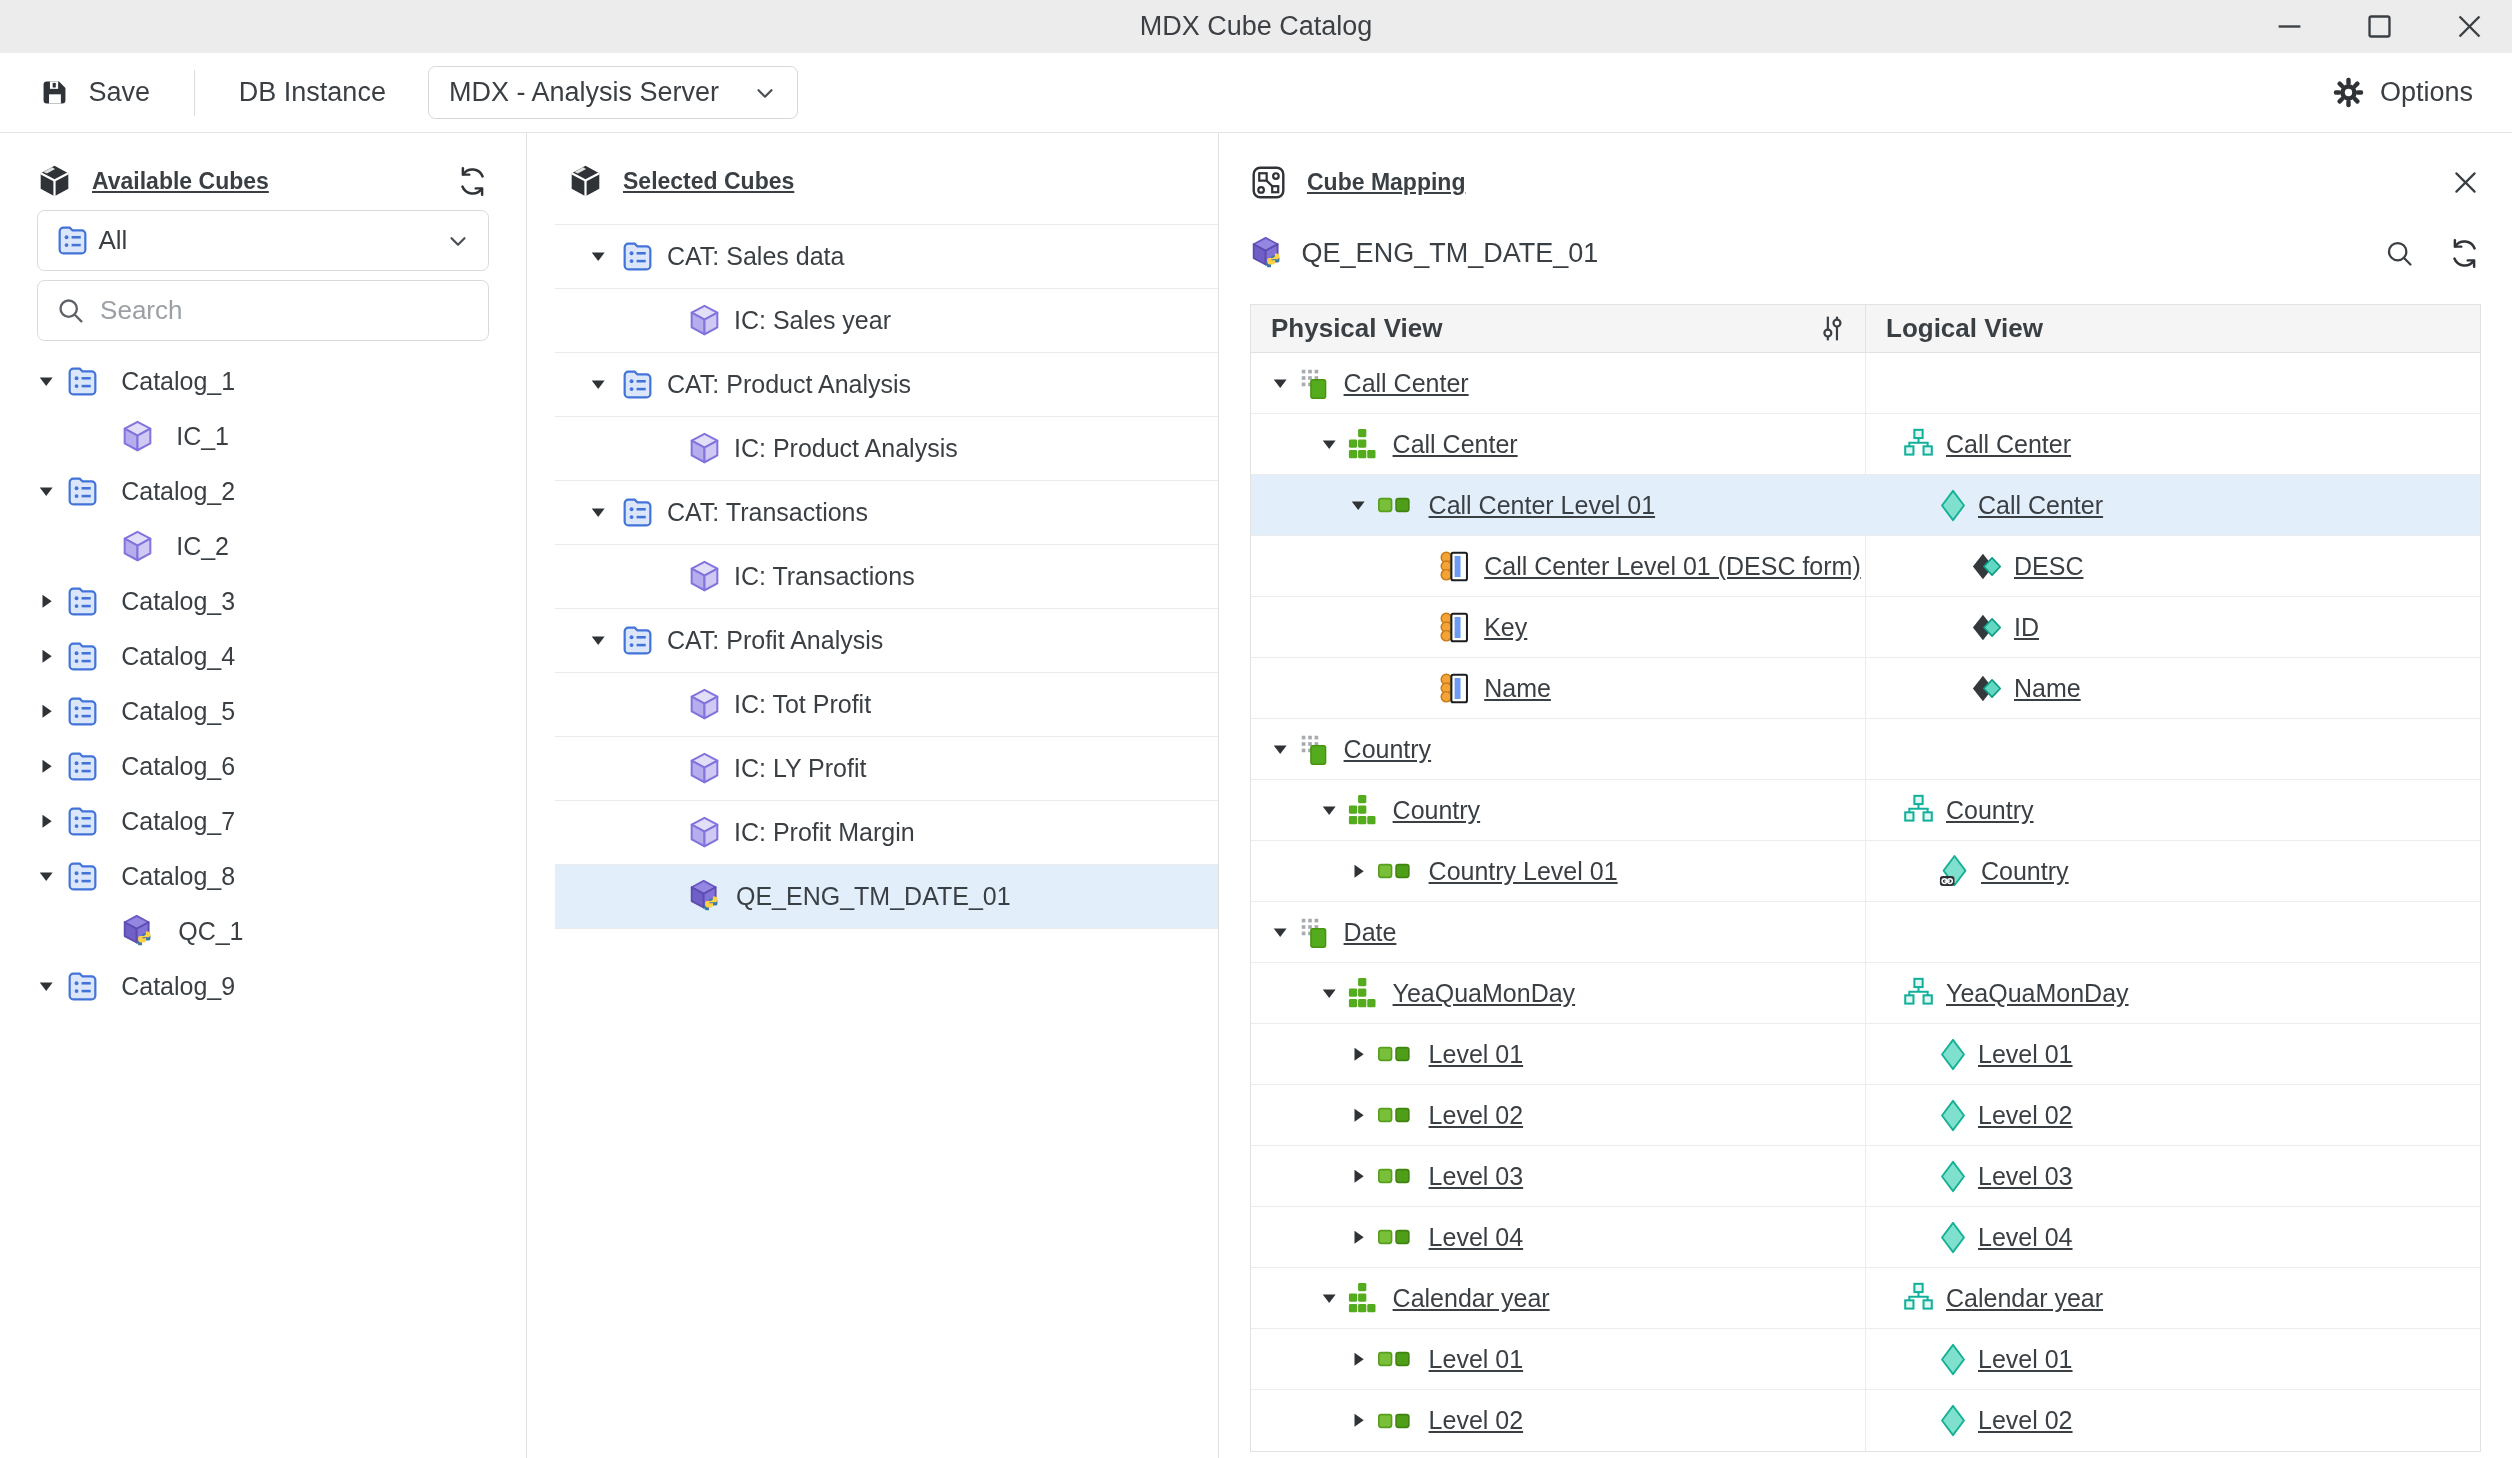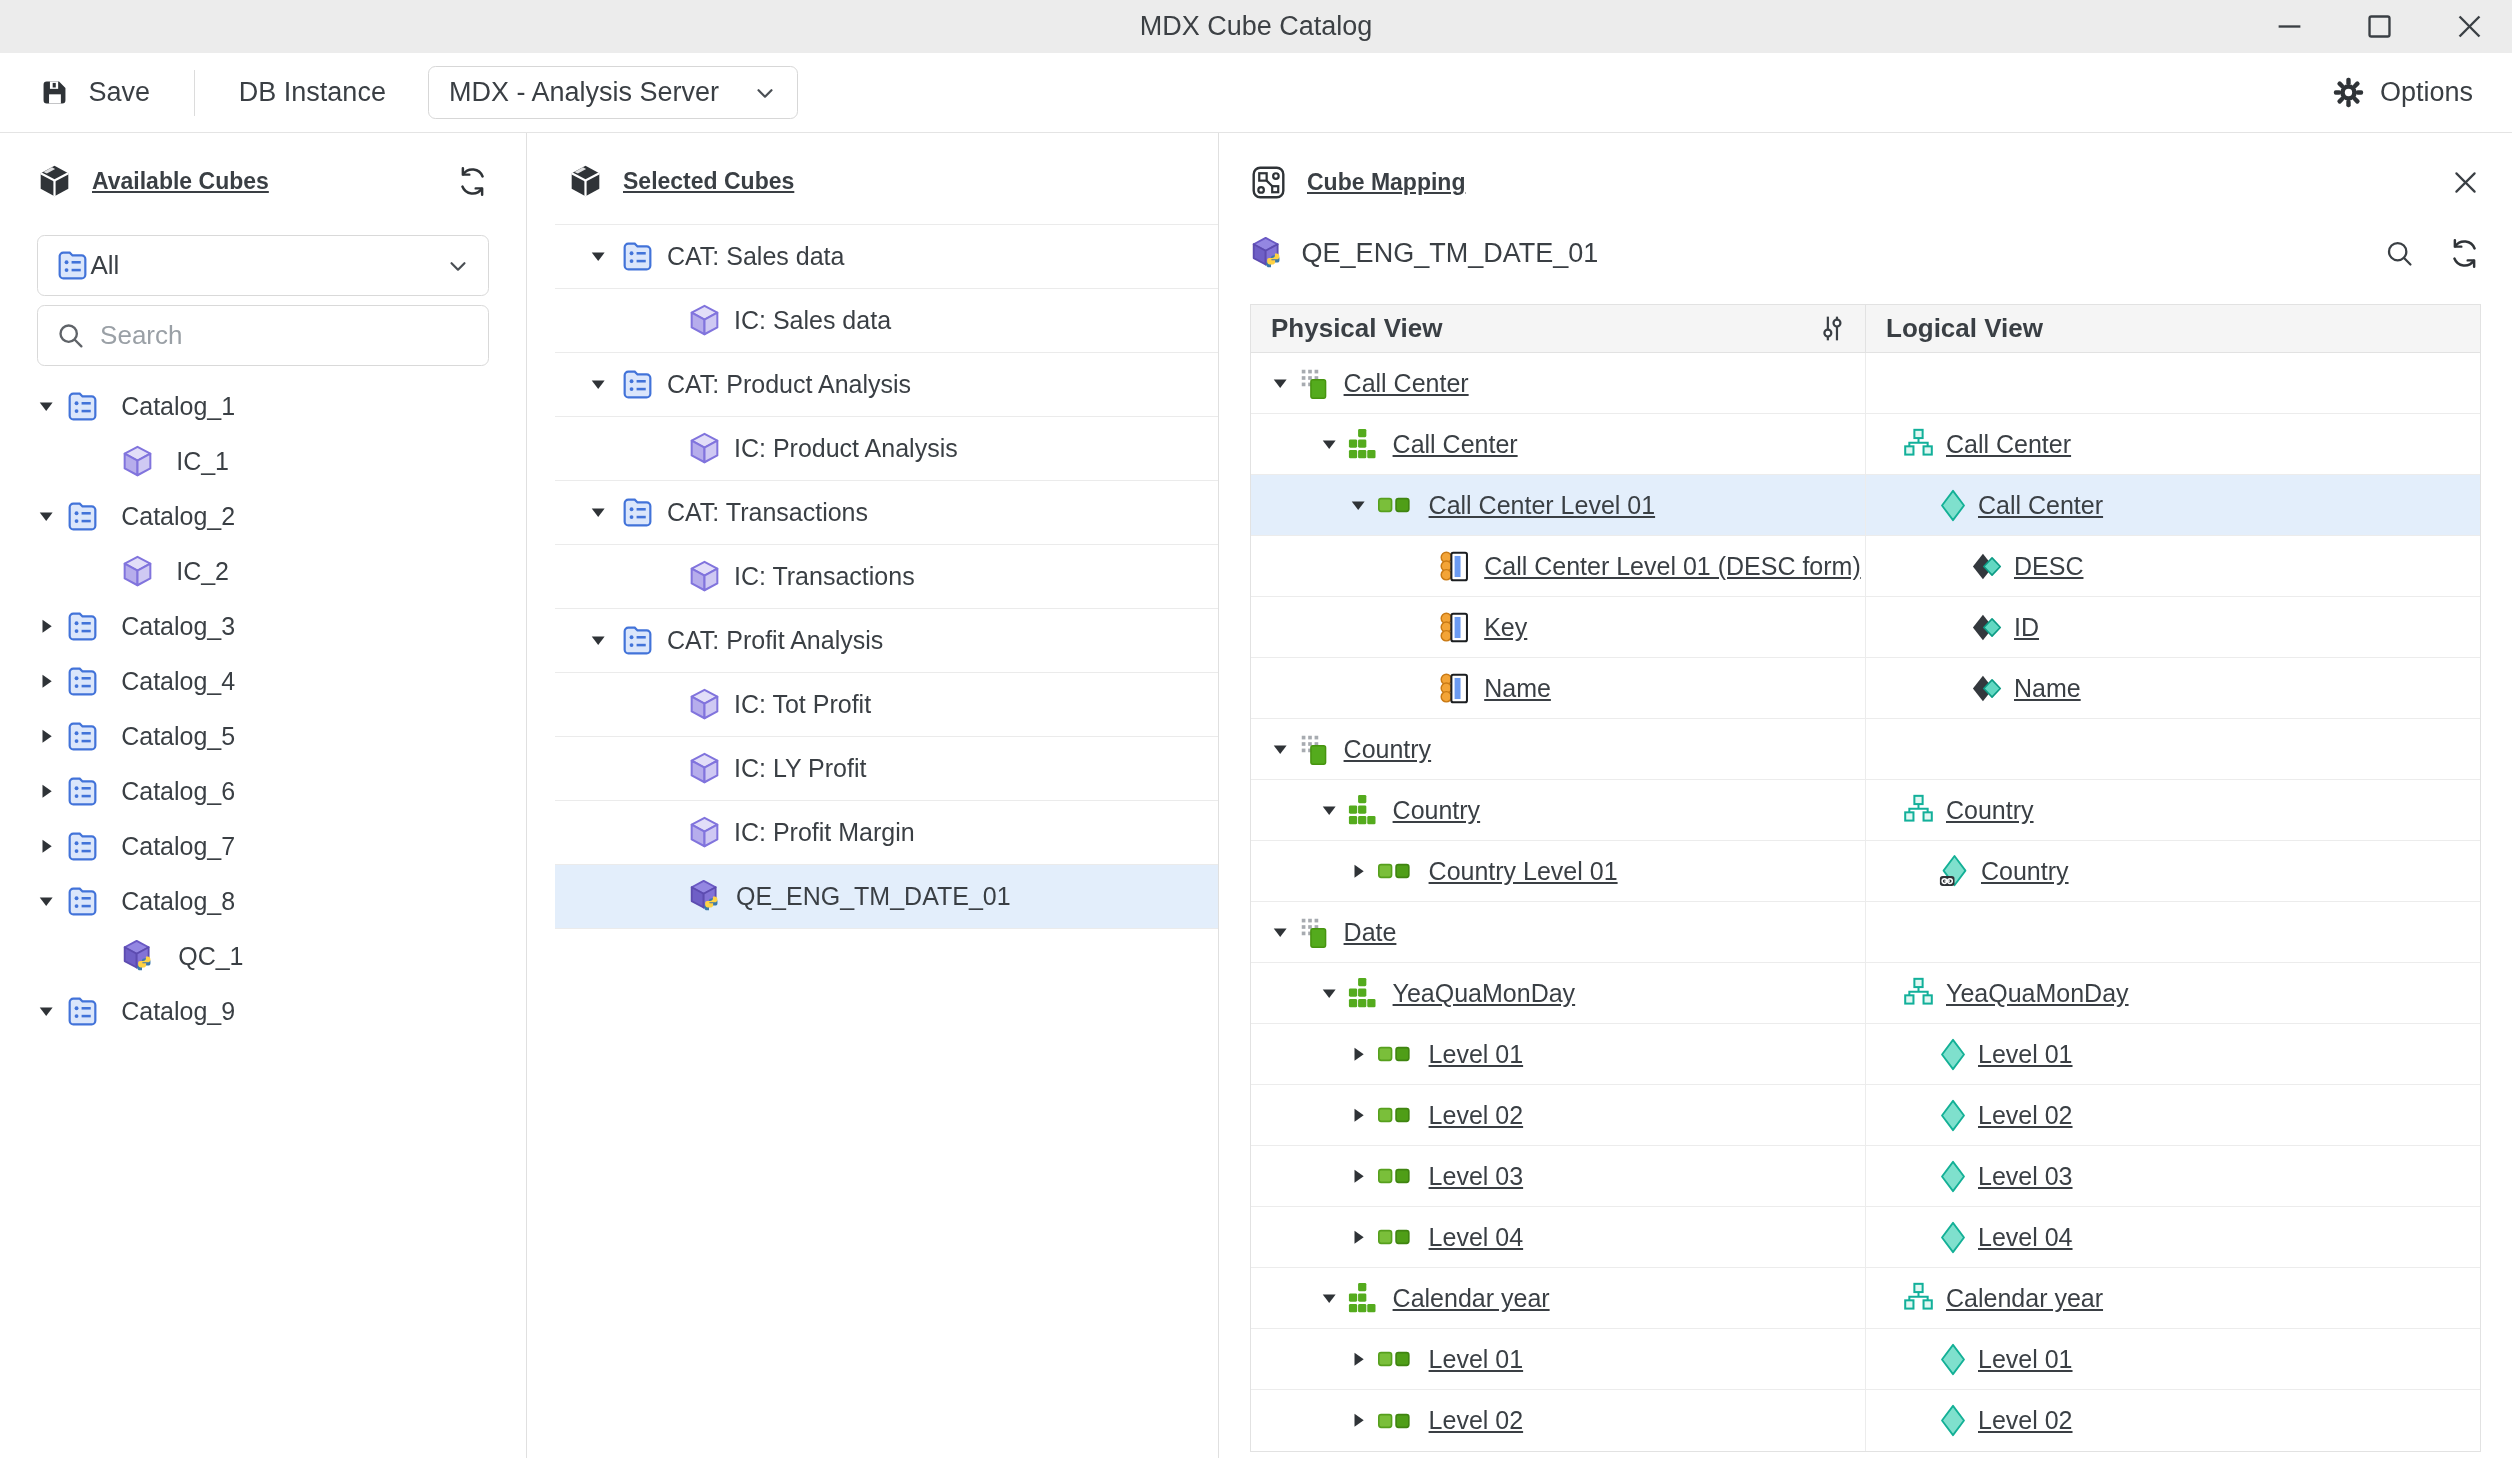--- a/index.html
+++ b/index.html
@@ -26,21 +26,21 @@
   .options-btn { margin-left:auto; display:flex; align-items:center; gap:14.7px; }
 
   
   .main { display:flex; height:1326px; }
   .panel-h { display:flex; align-items:center; gap:20px; font-size:23px; font-weight:700; margin-top:31px;text-decoration:underline; }
   .lbl { font-size:25px; white-space:nowrap; }
 
   .left-panel { width:527px; border-right:0.9px solid #e0e0e0; padding:0 37px; }
   .left-panel .panel-h .refresh { margin-left:auto; }
   .box { height:61px; border:0.9px solid #d9d9d9; border-radius:7.4px; display:flex; align-items:center; padding:0 18.4px; }
-  .all-select { margin-top:36px; justify-content:flex-start; gap:1px; }
+  .all-select { margin-top:11px; justify-content:flex-start; gap:9px; }
   .all-select .chev { margin-left:auto; }
   .search-box { margin-top:9.2px; gap:14.7px; }
   .search-box input { border:none; outline:none; font-size:26px; width:100%;
     font-family:"Liberation Sans",sans-serif; color:#0f766e; }
   .search-box input::placeholder { color:#9aa0a6; }
   .tree { margin-top:13px; }
   .tree-row { height:55px; display:flex; align-items:center; }
   .tree-row .caret { width:20px; display:flex; }
   .tree-row .icn.node { margin-left:9.2px; }
   .tree-row .lbl { margin-left:22px; }
@@ -420,21 +420,21 @@
           <span class="lbl">CAT: Sales data</span>
         </div>
         <div class="sel-row lvl1">
           <span class="icn node">
             <svg width="33" height="33" viewBox="0 0 36 36">
               <polygon points="18,2 32,9.5 18,17 4,9.5" fill="#e2def8" stroke="#8174dd" stroke-width="2.2" stroke-linejoin="round"></polygon>
               <polygon points="4,9.5 18,17 18,33 4,25.5" fill="#b6adec" stroke="#8174dd" stroke-width="2.2" stroke-linejoin="round"></polygon>
               <polygon points="32,9.5 18,17 18,33 32,25.5" fill="#cfc9f3" stroke="#8174dd" stroke-width="2.2" stroke-linejoin="round"></polygon>
             </svg>
           </span>
-          <span class="lbl">IC: Sales data</span>
+          <span class="lbl">IC: Sales year</span>
         </div>
         <div class="sel-row ">
           <span class="caret">
             <svg width="18.4" height="16.6" viewBox="0 0 20 18">
               <polygon points="3,5 17,5 10,14" fill="#2f3337"></polygon>
             </svg>
           </span>
           <span class="icn node">
             <svg width="33" height="33" viewBox="0 0 36 36">
               <path d="M4 8a4 4 0 0 1 4-4h7l3 3h10a4 4 0 0 1 4 4v17a4 4 0 0 1-4 4H8a4 4 0 0 1-4-4z" fill="#dbe6fb" stroke="#4273d9" stroke-width="2.4"></path>

